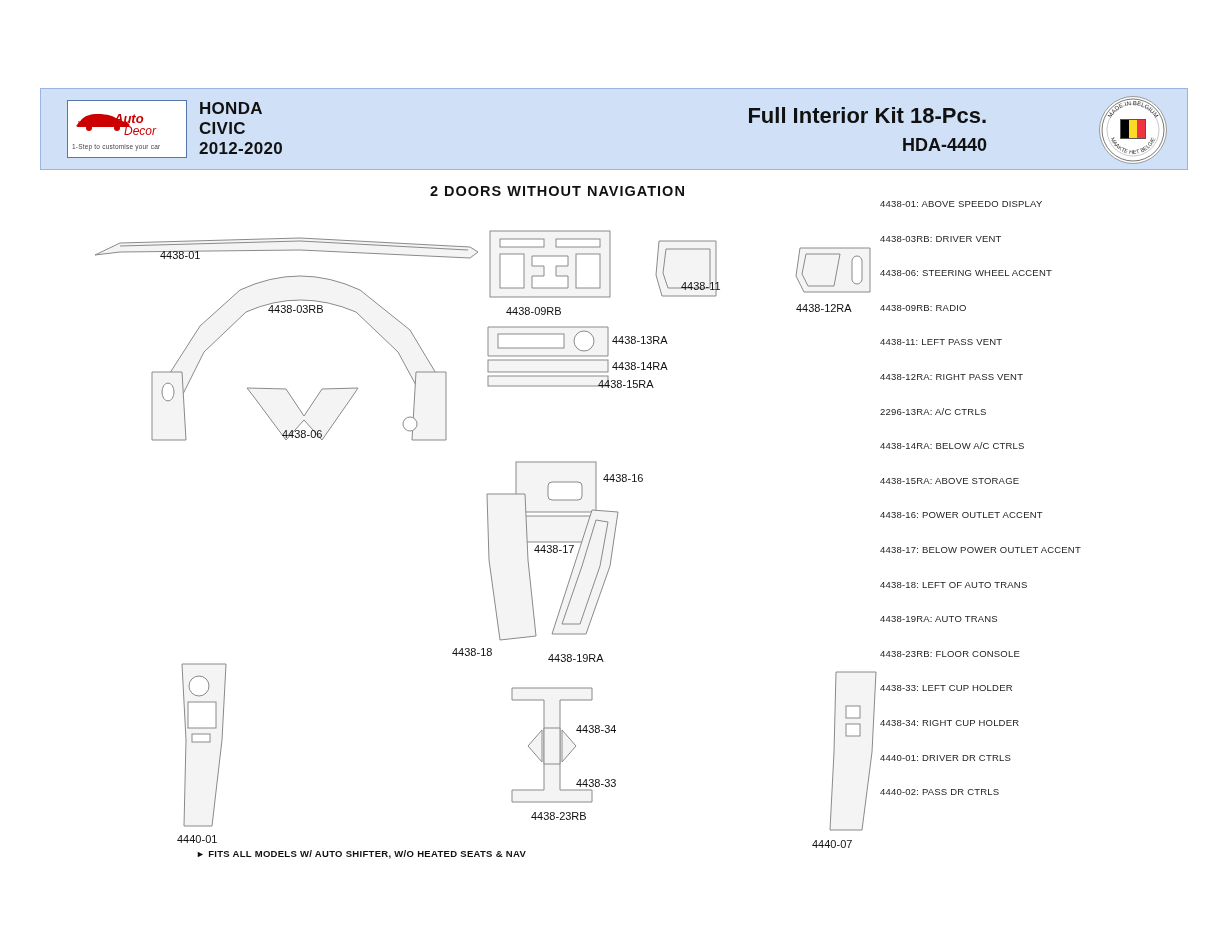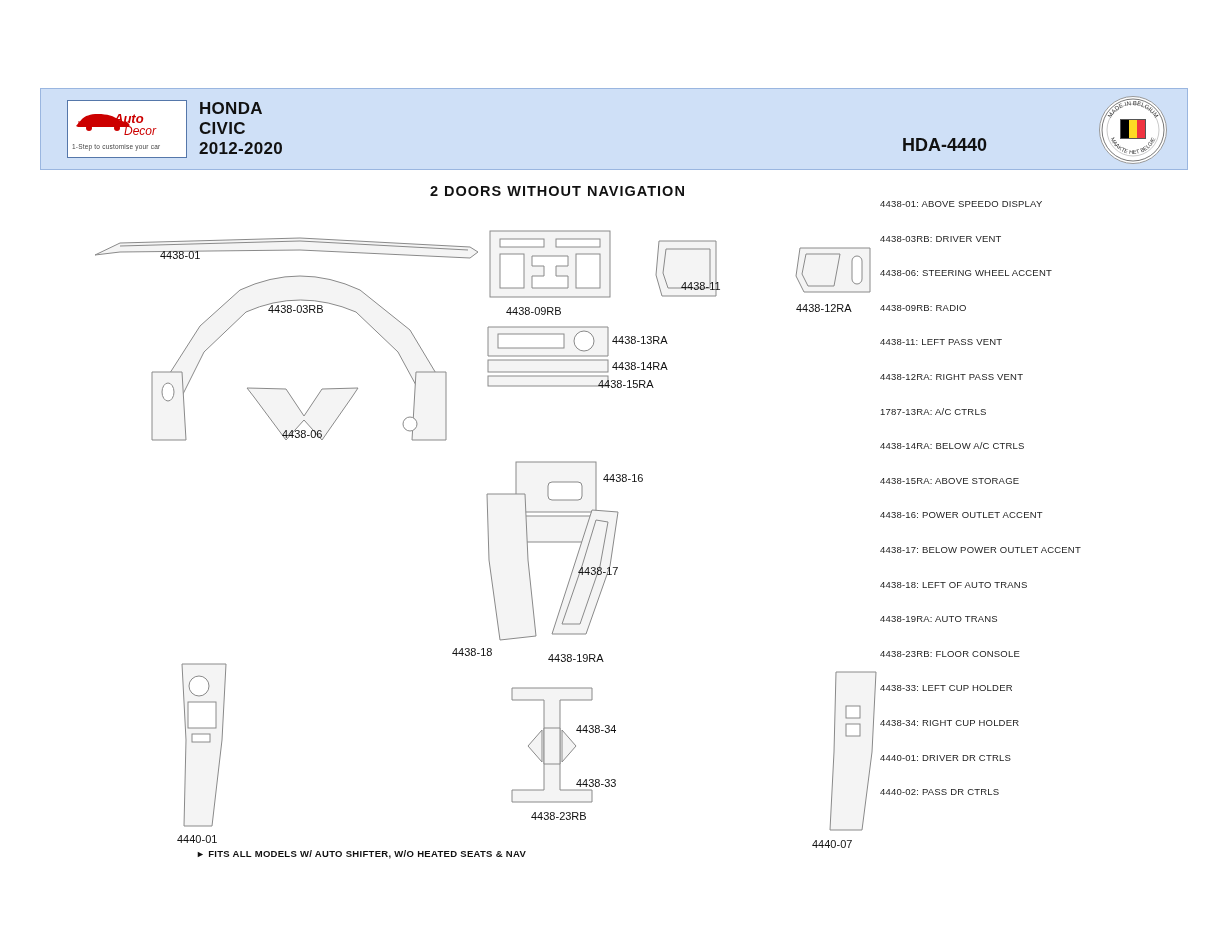--- a/index.html
+++ b/index.html
@@ -206,20 +206,21 @@
       <div class="logo-decor">Decor</div>
       <div class="logo-tag">1-Step to customise your car</div>
     </div>
 
     <div class="brand">
       <div>HONDA</div>
       <div>CIVIC</div>
       <div>2012-2020</div>
     </div>
 
+    <div class="kit-title">Full Interior Kit 18-Pcs.</div>
     <div class="kit-code">HDA-4440</div>
 
     <div class="belgium">
       <svg class="ring-text" viewBox="0 0 66 66">
         <defs>
           <path id="arcTop" d="M8,33 A25,25 0 0,1 58,33"></path>
           <path id="arcBot" d="M9,33 A24,24 0 0,0 57,33"></path>
         </defs>
         <circle cx="33" cy="33" r="31" fill="none" stroke="#777" stroke-width="1"></circle>
         <circle cx="33" cy="33" r="26" fill="none" stroke="#bbb" stroke-width="0.8"></circle>
@@ -335,37 +336,37 @@
   <div class="part-label" style="left:160px; top:249px;">4438-01</div>
   <div class="part-label" style="left:268px; top:303px;">4438-03RB</div>
   <div class="part-label" style="left:506px; top:305px;">4438-09RB</div>
   <div class="part-label" style="left:681px; top:280px;">4438-11</div>
   <div class="part-label" style="left:796px; top:302px;">4438-12RA</div>
   <div class="part-label" style="left:612px; top:334px;">4438-13RA</div>
   <div class="part-label" style="left:612px; top:360px;">4438-14RA</div>
   <div class="part-label" style="left:598px; top:378px;">4438-15RA</div>
   <div class="part-label" style="left:282px; top:428px;">4438-06</div>
   <div class="part-label" style="left:603px; top:472px;">4438-16</div>
-  <div class="part-label" style="left:534px; top:565px;margin-left:44px;">4438-17</div>
+  <div class="part-label" style="left:534px; top:543px;">4438-17</div>
   <div class="part-label" style="left:452px; top:646px;">4438-18</div>
   <div class="part-label" style="left:548px; top:652px;">4438-19RA</div>
   <div class="part-label" style="left:576px; top:723px;">4438-34</div>
   <div class="part-label" style="left:576px; top:777px;">4438-33</div>
   <div class="part-label" style="left:531px; top:810px;">4438-23RB</div>
   <div class="part-label" style="left:177px; top:833px;">4440-01</div>
   <div class="part-label" style="left:812px; top:838px;">4440-07</div>
 
   <div class="legend">
     <div class="legend-item">4438-01: ABOVE SPEEDO DISPLAY</div>
     <div class="legend-item">4438-03RB: DRIVER VENT</div>
     <div class="legend-item">4438-06: STEERING WHEEL ACCENT</div>
     <div class="legend-item">4438-09RB: RADIO</div>
     <div class="legend-item">4438-11: LEFT PASS VENT</div>
     <div class="legend-item">4438-12RA: RIGHT PASS VENT</div>
-    <div class="legend-item">1787-13RA: A/C CTRLS</div>
+    <div class="legend-item">2296-13RA: A/C CTRLS</div>
     <div class="legend-item">4438-14RA: BELOW A/C CTRLS</div>
     <div class="legend-item">4438-15RA: ABOVE STORAGE</div>
     <div class="legend-item">4438-16: POWER OUTLET ACCENT</div>
     <div class="legend-item">4438-17: BELOW POWER OUTLET ACCENT</div>
     <div class="legend-item">4438-18: LEFT OF AUTO TRANS</div>
     <div class="legend-item">4438-19RA: AUTO TRANS</div>
     <div class="legend-item">4438-23RB: FLOOR CONSOLE</div>
     <div class="legend-item">4438-33: LEFT CUP HOLDER</div>
     <div class="legend-item">4438-34: RIGHT CUP HOLDER</div>
     <div class="legend-item">4440-01: DRIVER DR CTRLS</div>

